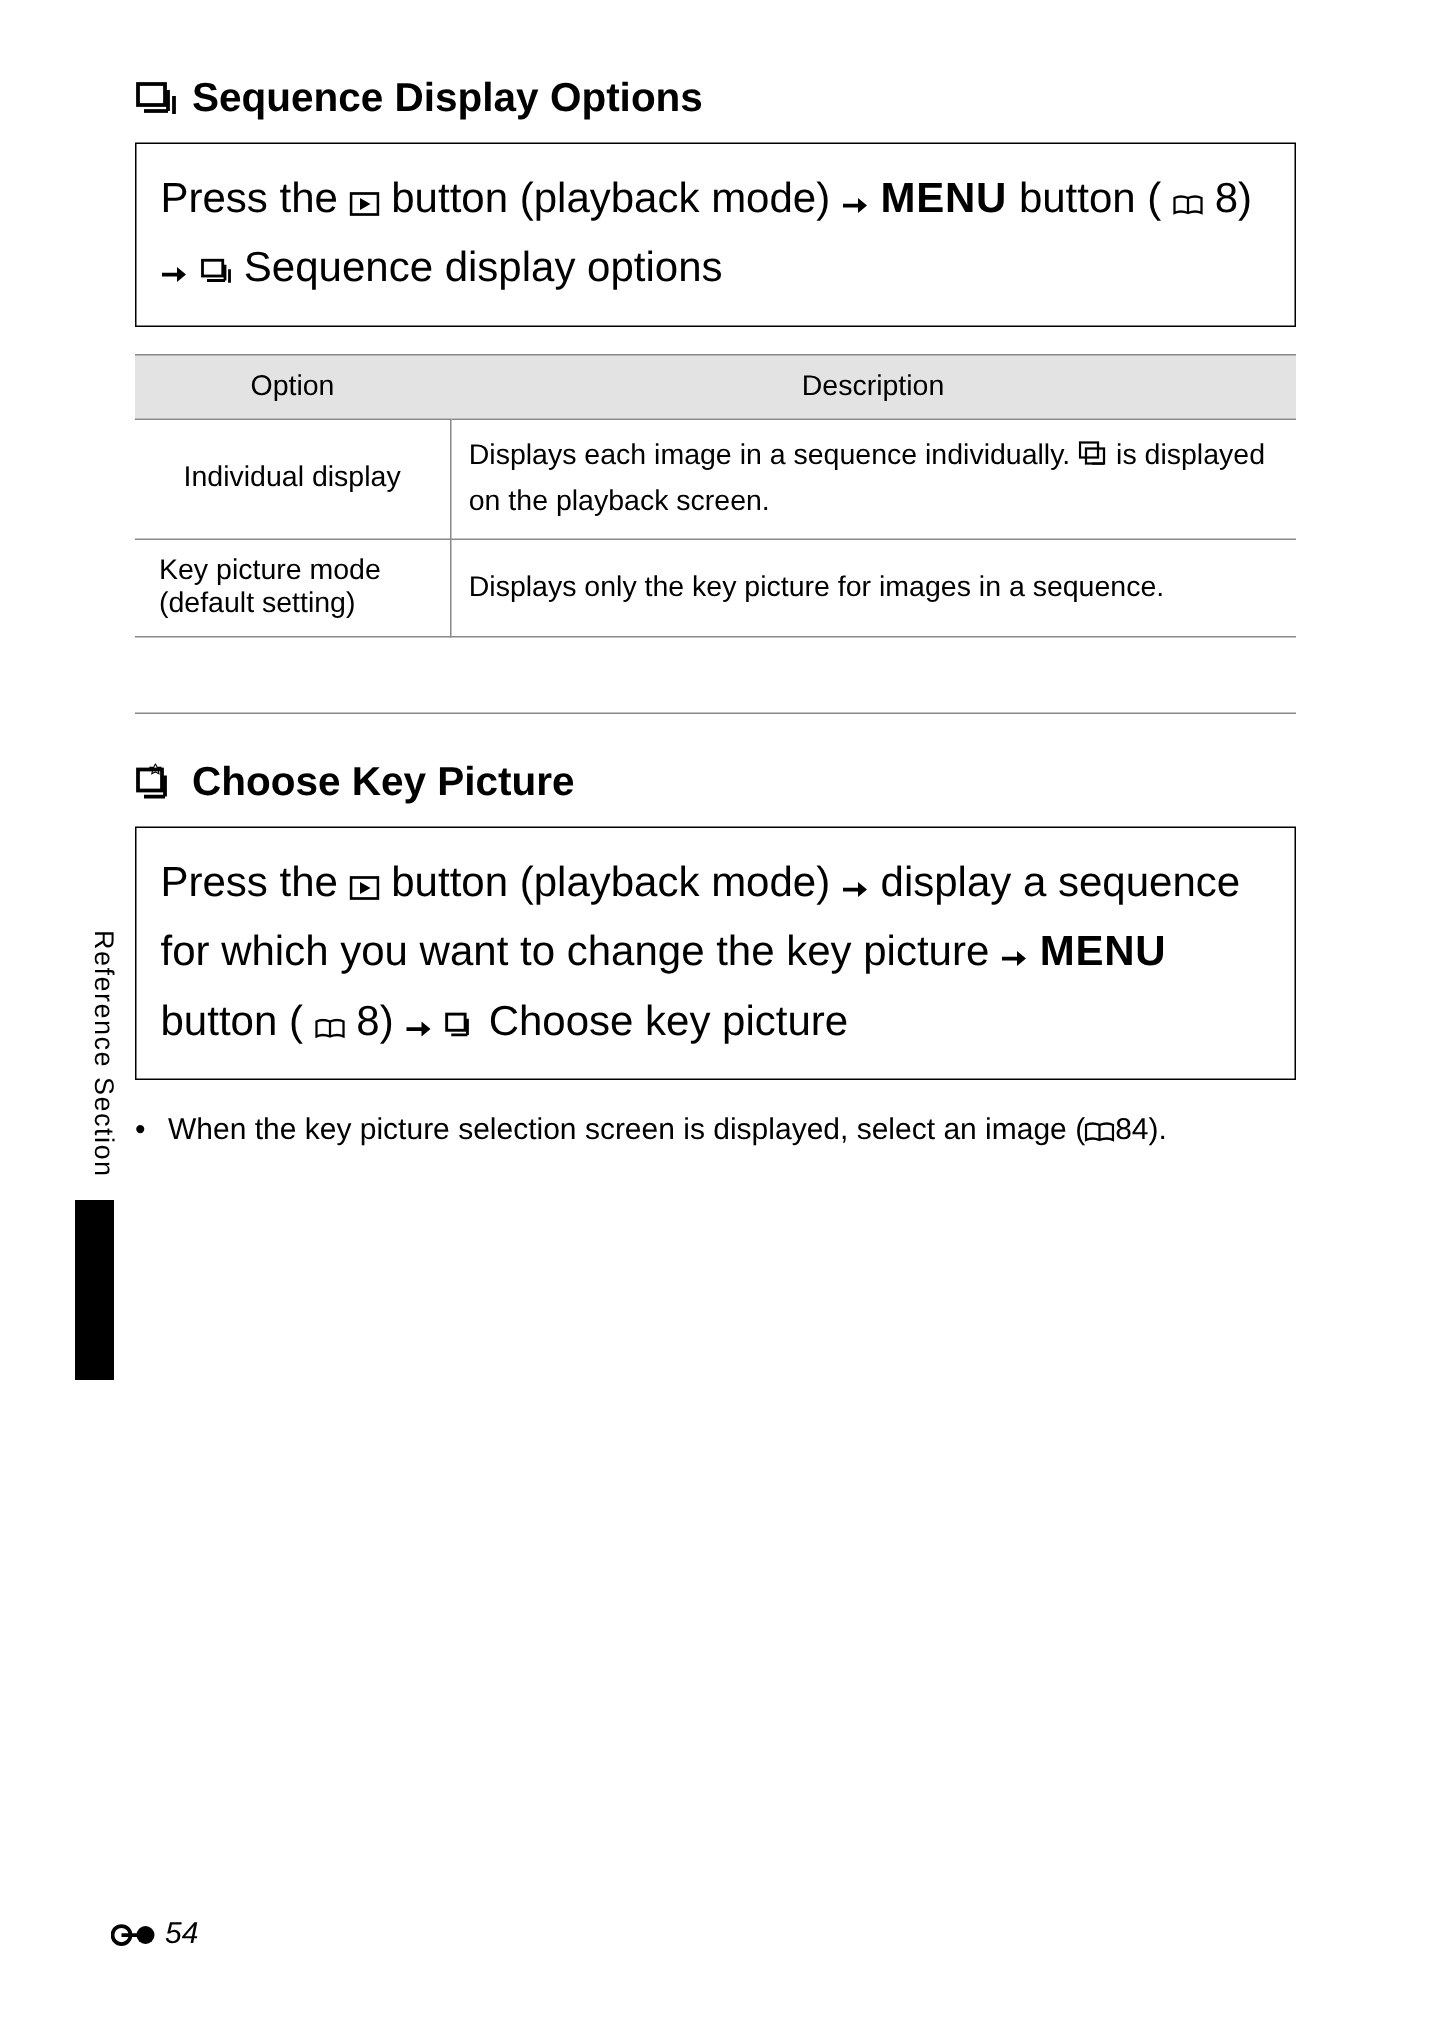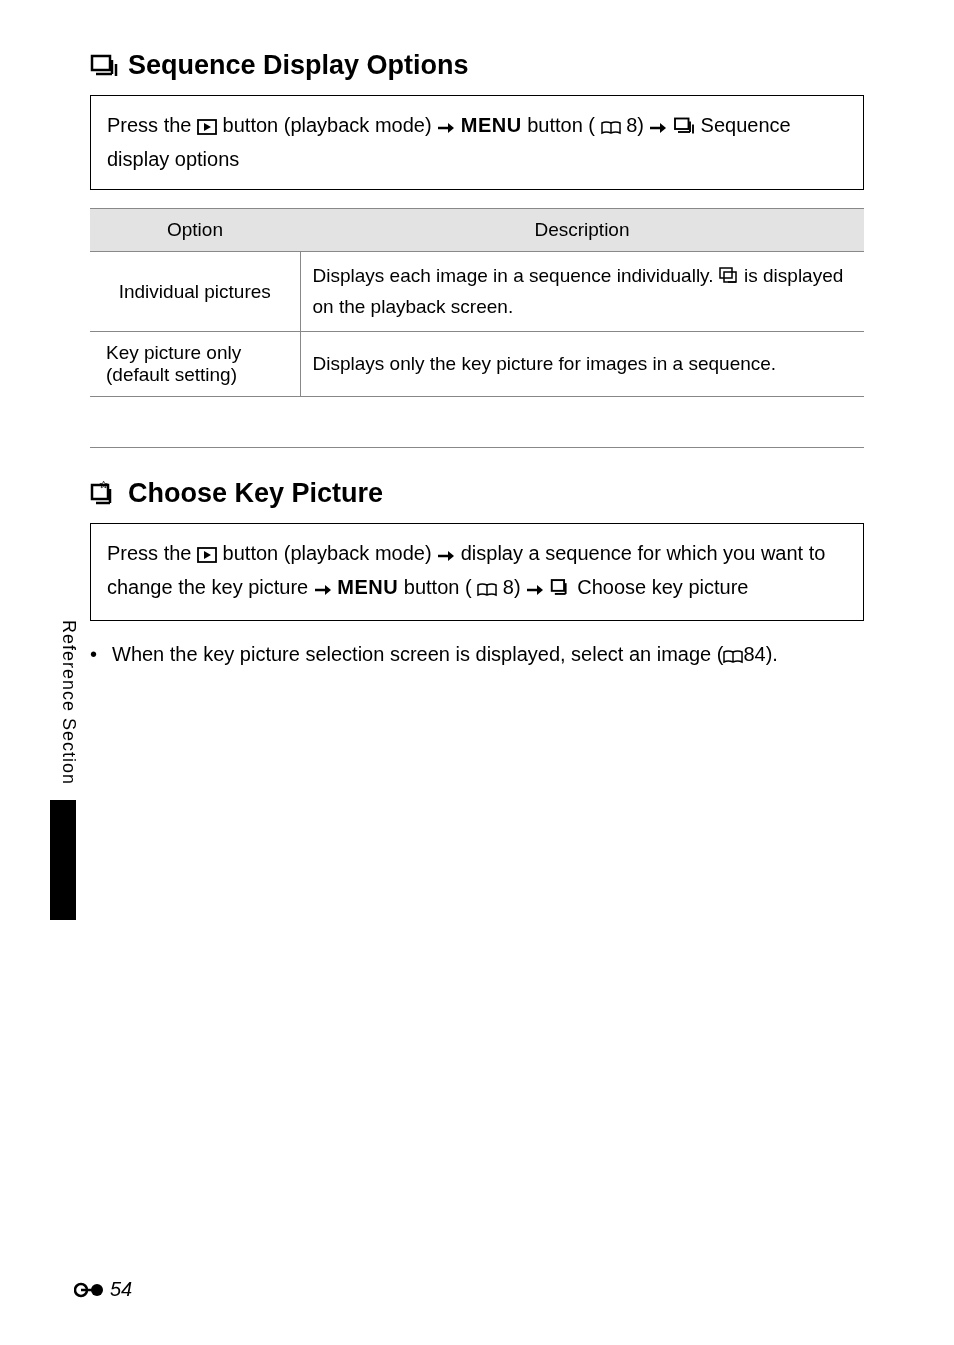--- a/index.html
+++ b/index.html
@@ -7,21 +7,21 @@
   .page { position: relative; width: 954px; height: 1345px; padding: 50px 90px 56px 90px; }
   .sidebar-label { position: absolute; left: 58px; top: 620px; writing-mode: vertical-rl; font-size: 18px; letter-spacing: 1px; }
   .sidebar-tab { position: absolute; left: 50px; top: 800px; width: 26px; height: 120px; background: #000; }
   .page-num { position: absolute; left: 74px; bottom: 40px; display: flex; align-items: center; gap: 6px; }
   .page-num .sym { font-size: 26px; }
   .page-num .num { font-size: 20px; font-style: italic; }
 
   .section-heading { display: flex; align-items: center; gap: 10px; font-size: 27px; font-weight: bold; margin-bottom: 14px; }
   .section-heading .icon { display: inline-flex; }
 
-  .instruction-box { border: 1.5px solid #000; padding: 14px 16px; margin-bottom: 18px; font-size: 20px; line-height: 1.55; }
+  .instruction-box { border: 1.5px solid #000; padding: 14px 16px; margin-bottom: 18px; font-size: 28px; line-height: 1.55; }
   .instruction-box .icon-inline { vertical-align: -3px; }
 
   .body-text { font-size: 20px; line-height: 1.55; font-weight: 300; color: #222; }
 
   table { width: 100%; border-collapse: collapse; margin-top: 0; table-layout: fixed; }
   table th, table td { border-top: 1.5px solid #888; border-bottom: 1.5px solid #888; padding: 10px 12px; font-size: 19px; vertical-align: middle; }
   table th { background: #e3e3e3; font-weight: 400; text-align: center; }
   table td.opt { text-align: center; width: 210px; }
   table tr td:first-child { border-right: 1.5px solid #888; }
   table td.descx { font-weight: 300; line-height: 1.48; }
@@ -101,32 +101,32 @@
         <col>
       </colgroup>
     <thead>
       <tr>
         <th>Option</th>
         <th>Description</th>
       </tr>
     </thead>
     <tbody>
       <tr>
-        <td class="opt">Individual pictures</td>
+        <td class="opt">Individual display</td>
         <td class="descx">
           <span>Displays each image in a sequence individually. </span><span class="inline-icon"><svg width="20" height="18" viewBox="0 0 20 18">
                 <rect x="1" y="1" width="12" height="10" fill="none" stroke="#000" stroke-width="1.5"></rect>
                 <rect x="5" y="5" width="12" height="10" fill="none" stroke="#000" stroke-width="1.5"></rect>
                 <line x1="9" y1="15" x2="17" y2="15" stroke="#000" stroke-width="1.5"></line>
               </svg></span><span> is displayed on the playback screen.</span>
         </td>
       </tr>
       <tr>
         <td class="opt" style="text-align:left; padding-left:16px;">
-          <div>Key picture only</div>
+          <div>Key picture mode</div>
           <div>(default setting)</div>
         </td>
         <td class="descx">Displays only the key picture for images in a sequence.</td>
       </tr>
     </tbody>
   </table>
 
 
   <hr class="section-divider">
 

